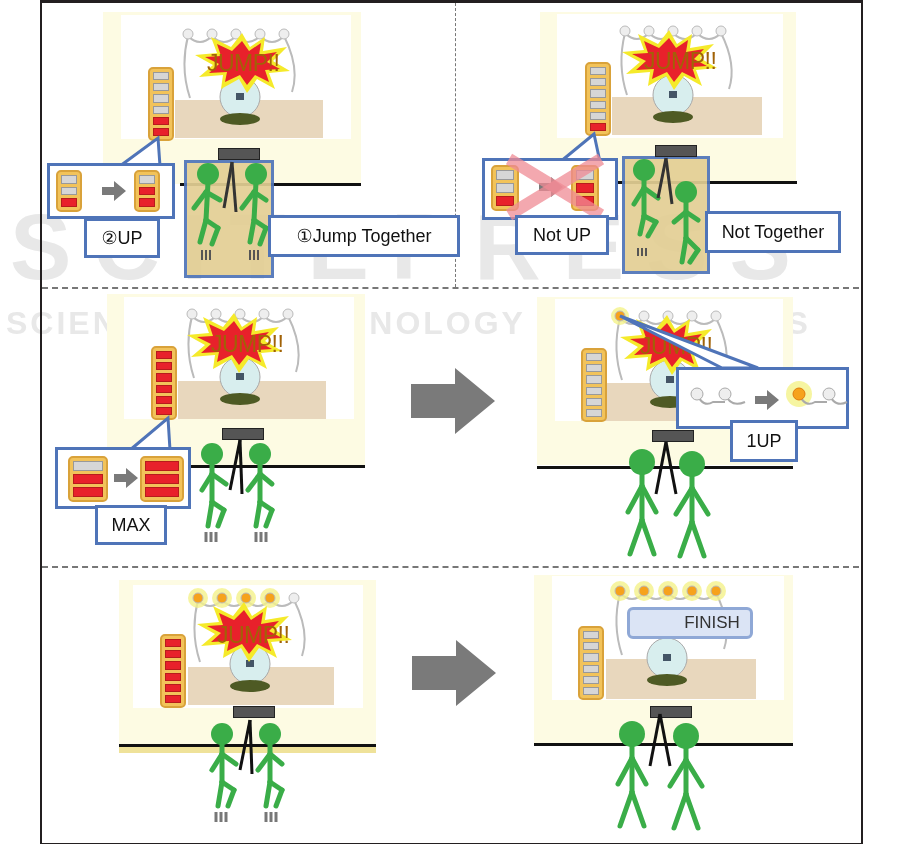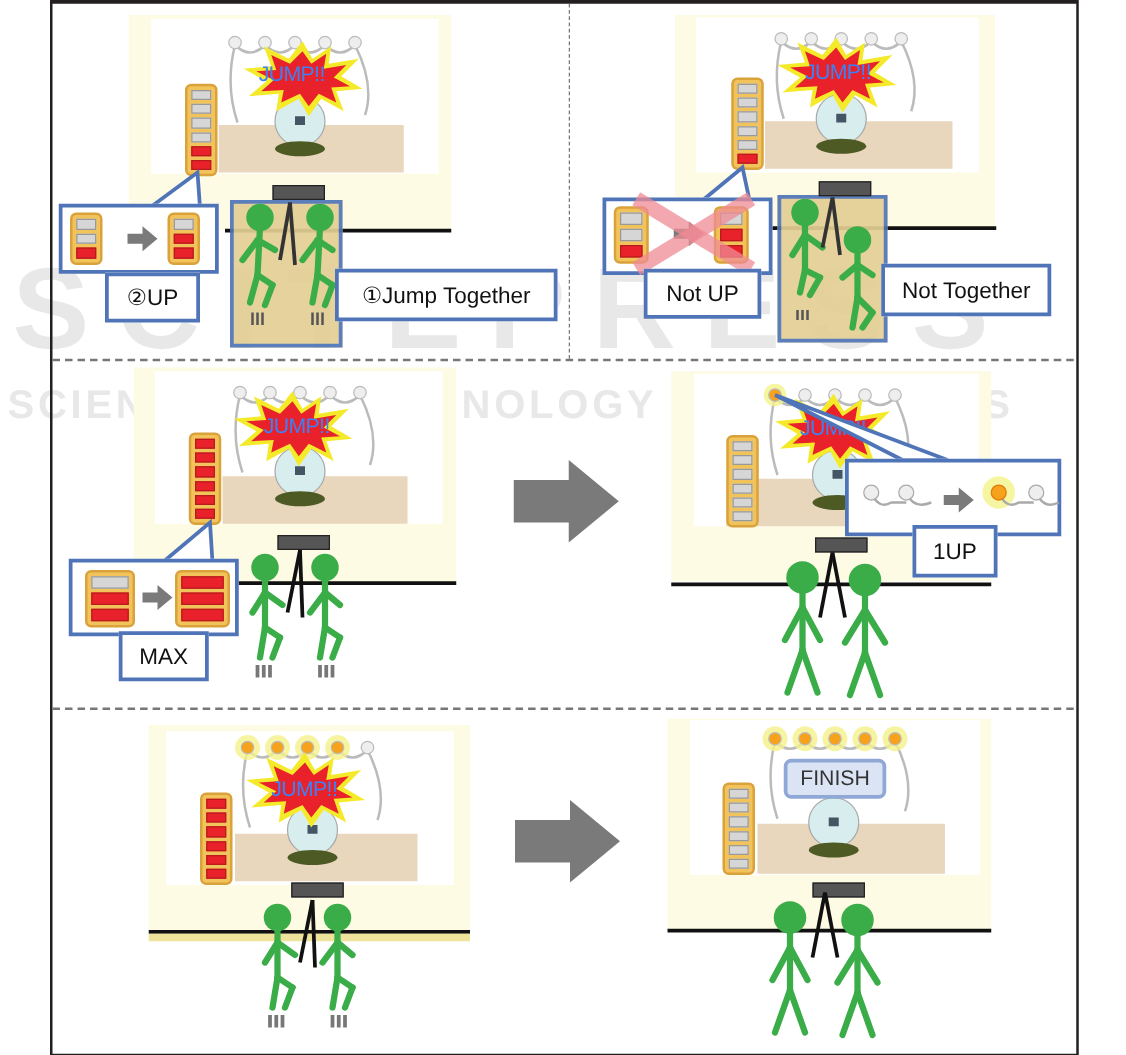--- a/index.html
+++ b/index.html
@@ -10,21 +10,21 @@
   .watermark{position:absolute;color:#e8e8e8;font-weight:bold;letter-spacing:6px;pointer-events:none;}
   .panel{position:absolute;}
   .screen-bg{position:absolute;background:#fdfbe3;}
   .screen{position:absolute;background:#fff;}
   .table{position:absolute;background:#e8d7bd;}
   .floor{position:absolute;height:3px;background:#111;}
   .meter{position:absolute;width:26px;background:#f2c35a;border:2px solid #d9a23a;border-radius:5px;padding:3px 3px;box-sizing:border-box;display:flex;flex-direction:column;gap:3px;}
   .cell{flex:1;border:1px solid #999;background:#d6d6d6;}
   .cell.on{background:#e8212b;border-color:#b71c1c;}
   .burst{position:absolute;}
-  .burst-text{position:absolute;font-size:17px;color:#3b82f6;letter-spacing:-0.5px;}
+  .burst-text{position:absolute;font-size:23px;color:#a16207;letter-spacing:-0.5px;}
   .callout{position:absolute;background:#fff;border:3px solid #4f74b8;box-sizing:border-box;}
   .label{position:absolute;background:#fff;border:3px solid #4f74b8;box-sizing:border-box;display:flex;align-items:center;justify-content:center;font-size:18px;color:#111;}
   .highlight{position:absolute;background:#e3cf94;border:3px solid #4f74b8;box-sizing:border-box;opacity:.92;}
   .kinect{position:absolute;width:40px;height:10px;background:#555;border:1px solid #222;}
   .arrow-big{position:absolute;}
   .finish{position:absolute;background:#dbe4f5;border:3px solid #8fa8d6;border-radius:6px;font-size:17px;color:#333;display:flex;align-items:center;justify-content:center;}
   svg{position:absolute;overflow:visible;}
 </style>
 </head>
 <body>
@@ -115,21 +115,21 @@
       <line x1="44" y1="0" x2="48" y2="50" stroke="#333" stroke-width="3"></line>
     <g stroke="#555" stroke-width="2">
         <line x1="14" y1="88" x2="14" y2="98"></line>
         <line x1="18" y1="88" x2="18" y2="98"></line>
         <line x1="22" y1="88" x2="22" y2="98"></line>
         <line x1="62" y1="88" x2="62" y2="98"></line>
         <line x1="66" y1="88" x2="66" y2="98"></line>
         <line x1="70" y1="88" x2="70" y2="98"></line>
       </g>
   </svg>
-  <div class="label" style="left:268px;top:215px;width:178px;height:42px;">①Jump Together</div>
+  <div class="label" style="left:268px;top:215px;width:192px;height:42px;">①Jump Together</div>
 </div>
 
 <div class="panel">
   <div class="screen-bg" style="left:540px;top:12px;width:256px;height:170px;"></div>
   <div class="screen" style="left:557px;top:14px;width:226px;height:124px;"></div>
   <div class="table" style="left:612px;top:97px;width:150px;height:38px;"></div>
   <svg style="left:617px;top:25px;" width="130" height="80">
     <path d="M8 8 Q20 20 32 8 Q44 20 56 8 Q68 20 80 8 Q92 20 104 8" stroke="#bbb" fill="none" stroke-width="2"></path>
     <path d="M8 8 Q0 40 10 70 M104 8 Q120 40 112 64" stroke="#bbb" fill="none" stroke-width="2"></path>
     <g fill="#eee" stroke="#bbb">
@@ -481,21 +481,21 @@
         <circle cx="56" cy="6" r="5"></circle>
         <circle cx="80" cy="6" r="5"></circle>
         <circle cx="104" cy="6" r="5"></circle>
       </g>
   </svg>
   <svg style="left:637px;top:636px;" width="60" height="52">
     <circle cx="30" cy="22" r="20" fill="#d8eeee" stroke="#aaa"></circle>
       <rect x="26" y="18" width="8" height="7" fill="#456"></rect>
       <ellipse cx="30" cy="44" rx="20" ry="6" fill="#4e5a24"></ellipse>
   </svg>
-  <div class="finish" style="left:627px;top:607px;width:76px;height:26px;">FINISH</div>
+  <div class="finish" style="left:627px;top:607px;width:76px;height:26px;padding-left:44px;">FINISH</div>
   <div class="meter" style="left:578px;top:626px;height:74px;">
       <div class="cell"></div>
       <div class="cell"></div>
       <div class="cell"></div>
       <div class="cell"></div>
       <div class="cell"></div>
       <div class="cell"></div>
     </div>
   <div class="floor" style="left:534px;top:743px;width:259px;"></div>
 

